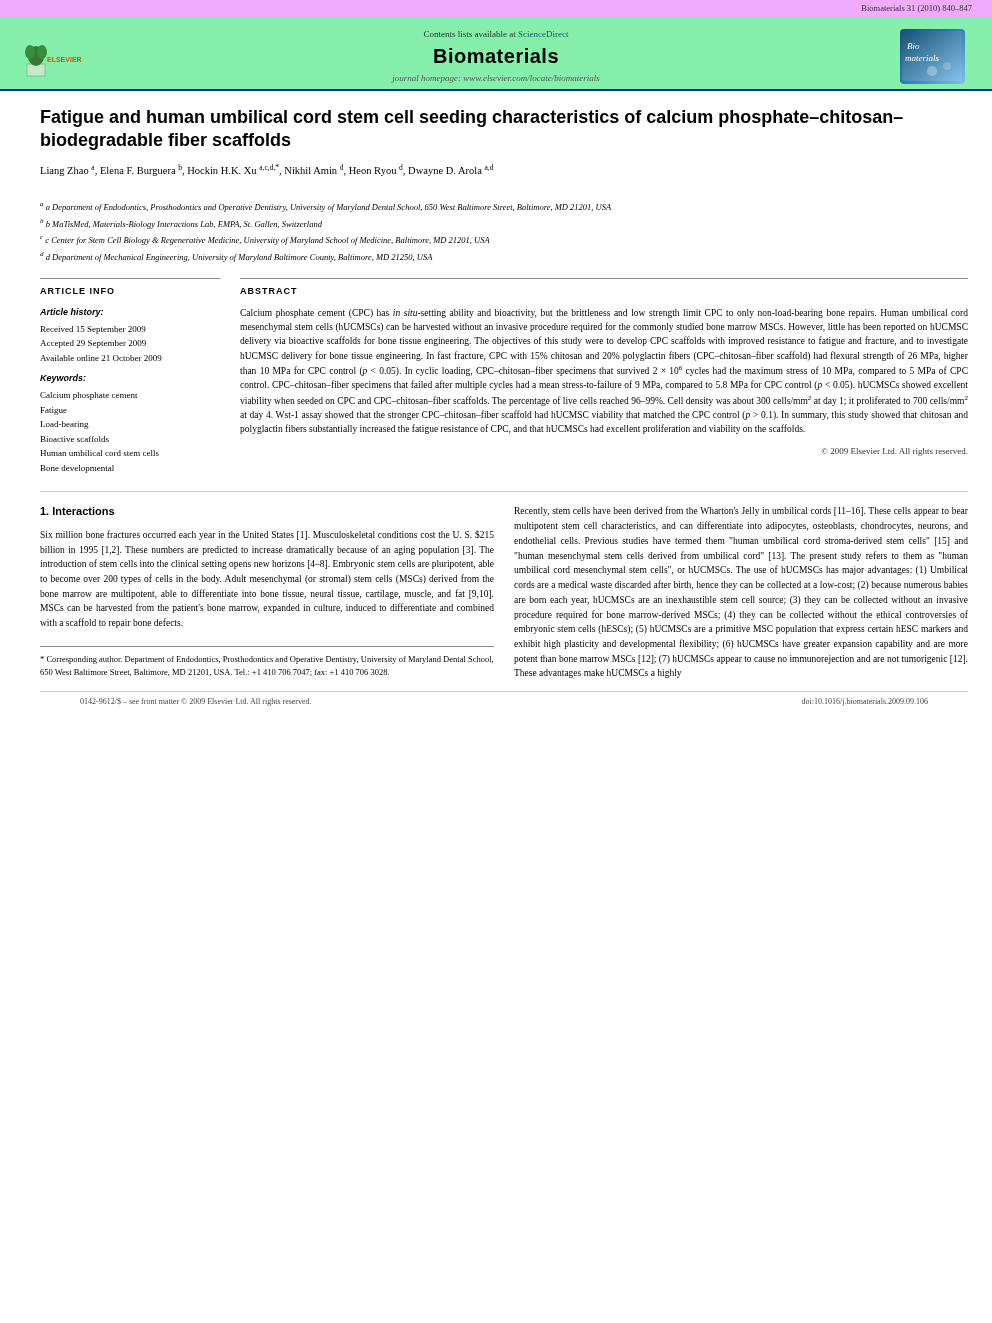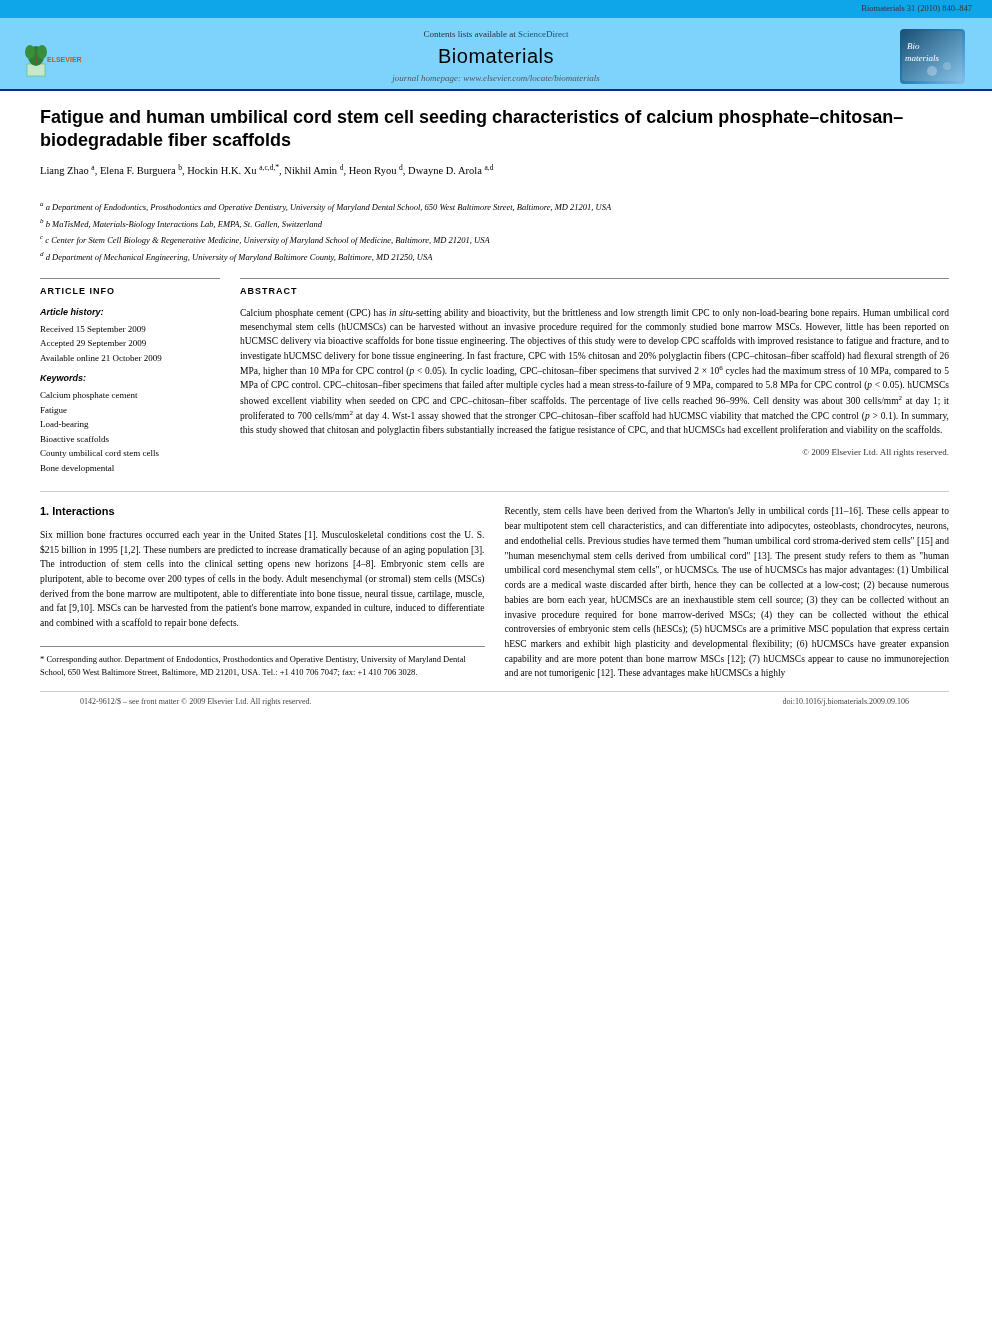--- a/index.html
+++ b/index.html
@@ -11,21 +11,21 @@
       line-height: 1.4;
     }
     .page {
       width: 992px;
       min-height: 1323px;
       background: #fff;
       padding: 0;
     }
     
     .journal-header {
-      background: #7dd3fc;
+      background: #86efac;
       border-bottom: 2px solid #003087;
       padding: 6px 20px 0 20px;
       display: flex;
       align-items: stretch;
     }
     .journal-header-left {
       width: 80px;
       display: flex;
       align-items: center;
       justify-content: center;
@@ -43,21 +43,21 @@
       font-size: 9px;
       color: #333;
       margin-bottom: 2px;
     }
     .sciencedirect-link {
       color: #1a5276;
       font-size: 9px;
     }
     .journal-name-header {
       font-size: 20px;
-      font-weight: normal;
+      font-weight: bold;
       color: #000;
       letter-spacing: 0.5px;
       font-family: Arial, sans-serif;
       margin-bottom: 2px;
     }
     .journal-homepage-line {
       font-size: 9px;
       color: #555;
       font-style: italic;
     }
@@ -77,25 +77,25 @@
       align-items: center;
       justify-content: center;
       flex-direction: column;
     }
     
     .top-info-bar {
       text-align: right;
       font-size: 8.5px;
       color: #333;
       padding: 3px 20px;
-      background: #0ea5e9;
+      background: #f0abfc;
     }
     
     .main-content {
-      padding: 15px 43px 20px 40px;
+      padding: 15px 24px 20px 40px;
     }
     
     .article-title {
       font-size: 18px;
       font-weight: bold;
       color: #000;
       margin-bottom: 10px;
       line-height: 1.3;
       font-family: Arial, sans-serif;
     }
@@ -352,21 +352,21 @@
           <div class="article-history-item">Received 15 September 2009</div>
           <div class="article-history-item">Accepted 29 September 2009</div>
           <div class="article-history-item">Available online 21 October 2009</div>
 
           <div class="keywords-section">
             <div class="keywords-label">Keywords:</div>
             <div class="keyword-item">Calcium phosphate cement</div>
             <div class="keyword-item">Fatigue</div>
             <div class="keyword-item">Load-bearing</div>
             <div class="keyword-item">Bioactive scaffolds</div>
-            <div class="keyword-item">County umbilical cord stem cells</div>
+            <div class="keyword-item">Human umbilical cord stem cells</div>
             <div class="keyword-item">Bone developmental</div>
           </div>
         </div>
       </div>
 
       <div class="col-right">
         <div class="abstract-section">
           <div class="abstract-title">Abstract</div>
           <div class="abstract-text">
             Calcium phosphate cement (CPC) has <span class="italic">in situ</span>-setting ability and bioactivity, but the brittleness and low strength limit CPC to only non-load-bearing bone repairs. Human umbilical cord mesenchymal stem cells (hUCMSCs) can be harvested without an invasive procedure required for the commonly studied bone marrow MSCs. However, little has been reported on hUCMSC delivery via bioactive scaffolds for bone tissue engineering. The objectives of this study were to develop CPC scaffolds with improved resistance to fatigue and fracture, and to investigate hUCMSC delivery for bone tissue engineering. In fast fracture, CPC with 15% chitosan and 20% polyglactin fibers (CPC–chitosan–fiber scaffold) had flexural strength of 26 MPa, higher than 10 MPa for CPC control (<span class="italic">p</span> &lt; 0.05). In cyclic loading, CPC–chitosan–fiber specimens that survived 2 × 10<sup>6</sup> cycles had the maximum stress of 10 MPa, compared to 5 MPa of CPC control. CPC–chitosan–fiber specimens that failed after multiple cycles had a mean stress-to-failure of 9 MPa, compared to 5.8 MPa for CPC control (<span class="italic">p</span> &lt; 0.05). hUCMSCs showed excellent viability when seeded on CPC and CPC–chitosan–fiber scaffolds. The percentage of live cells reached 96–99%. Cell density was about 300 cells/mm<sup>2</sup> at day 1; it proliferated to 700 cells/mm<sup>2</sup> at day 4. Wst-1 assay showed that the stronger CPC–chitosan–fiber scaffold had hUCMSC viability that matched the CPC control (<span class="italic">p</span> &gt; 0.1). In summary, this study showed that chitosan and polyglactin fibers substantially increased the fatigue resistance of CPC, and that hUCMSCs had excellent proliferation and viability on the scaffolds.

